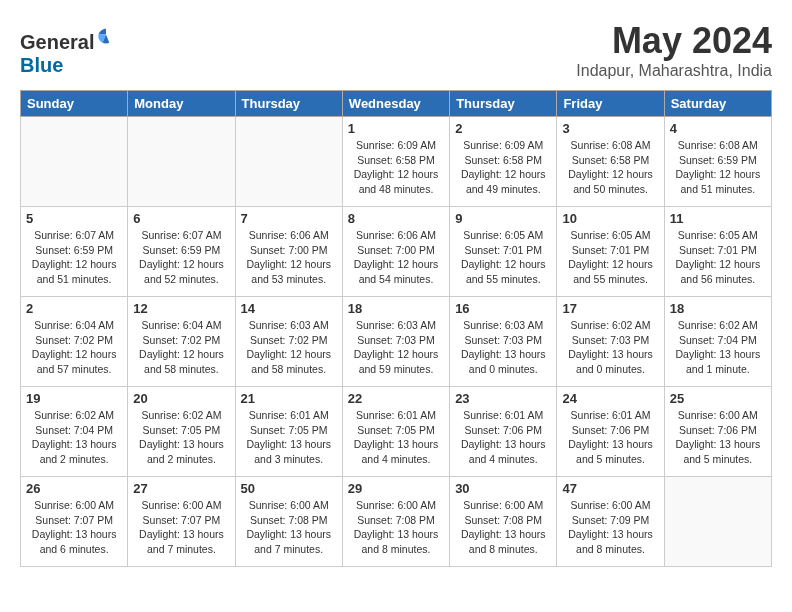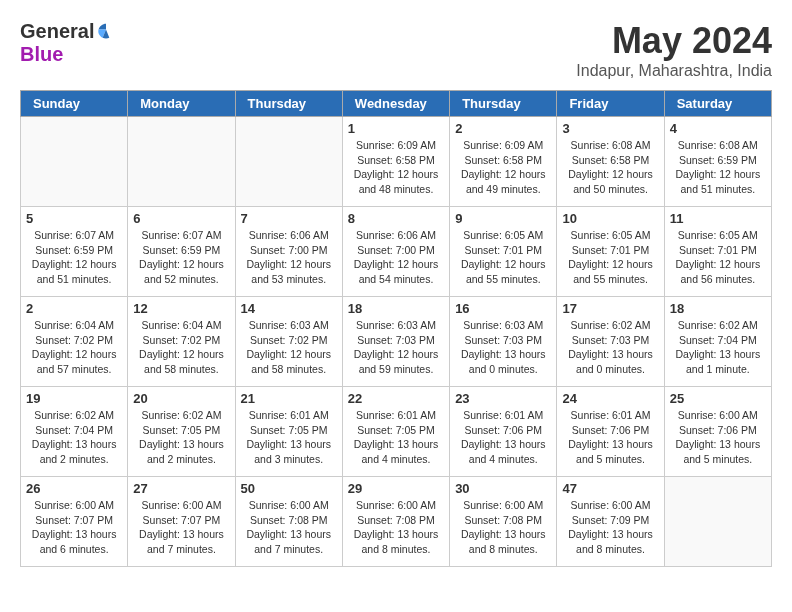--- a/index.html
+++ b/index.html
@@ -1,28 +1,28 @@
 <!DOCTYPE html>
 <html><head>
   <meta charset="utf-8">
   <style>
     * { box-sizing: border-box; margin: 0; padding: 0; }
     body { font-family: Arial, sans-serif; background: #fff; width: 792px; min-height: 612px; }
     .container { padding: 20px 20px 10px 20px; }
     .header { display: flex; justify-content: space-between; align-items: flex-start; margin-bottom: 10px; }
     .logo { display: flex; flex-direction: column; align-items: flex-start; }
     .logo-text { display: flex; align-items: center; }
-    .logo-general { font-size: 20px; font-weight: bold; color: #333; }
-    .logo-blue { font-size: 20px; font-weight: bold; color: #a21caf; }
+    .logo-general { font-size: 20px; font-weight: bold; color: #333; margin-top: 11px; }
+    .logo-blue { font-size: 20px; font-weight: bold; color: #0369a1; }
     .logo-icon { width: 20px; height: 20px; margin-left: 2px; }
     .title-section { text-align: right; }
     .month-title { font-size: 36px; font-weight: bold; color: #333; }
     .location { font-size: 16px; color: #555; }
     table { width: 100%; border-collapse: collapse; }
-    th { background-color: #2a6db5; color: #fff; text-align: left; padding: 5px 12px; font-size: 13px; border: 1px solid #aaa; }
+    th { background-color: #2a6db5; color: #fff; text-align: left; padding: 5px 6px; font-size: 13px; border: 1px solid #aaa; }
     td { border: 1px solid #ccc; vertical-align: top; padding: 4px 5px; width: 14.28%; min-height: 80px; }
     .day-num { font-weight: bold; font-size: 13px; color: #333; display: block; margin-bottom: 2px; }
     .day-info { font-size: 10.5px; color: #333; line-height: 1.4; text-align: center; }
     td.empty { background: #f9f9f9; }
     tr td { height: 90px; }
   </style>
 </head>
 <body>
 
 <div class="container">

